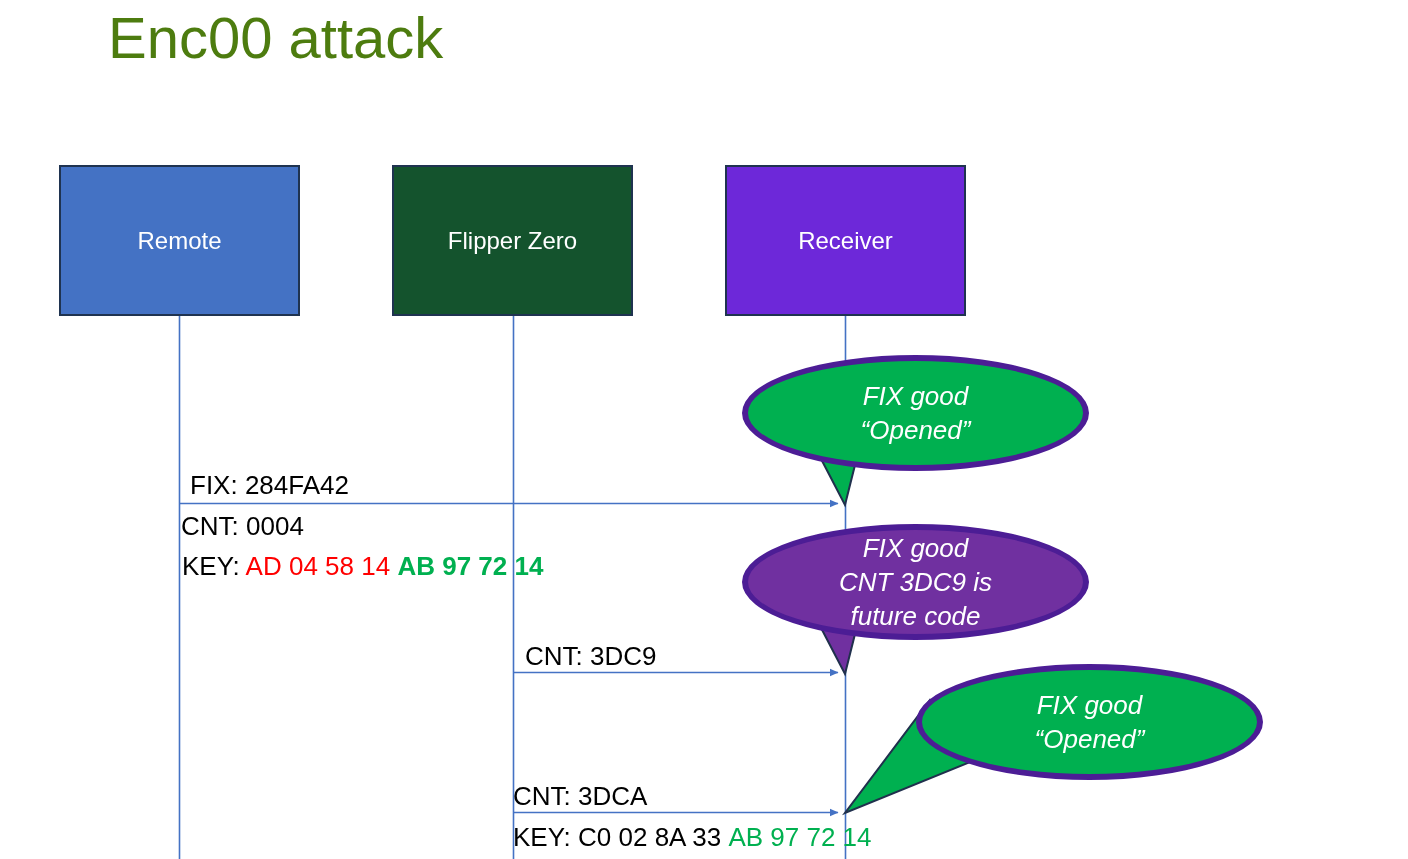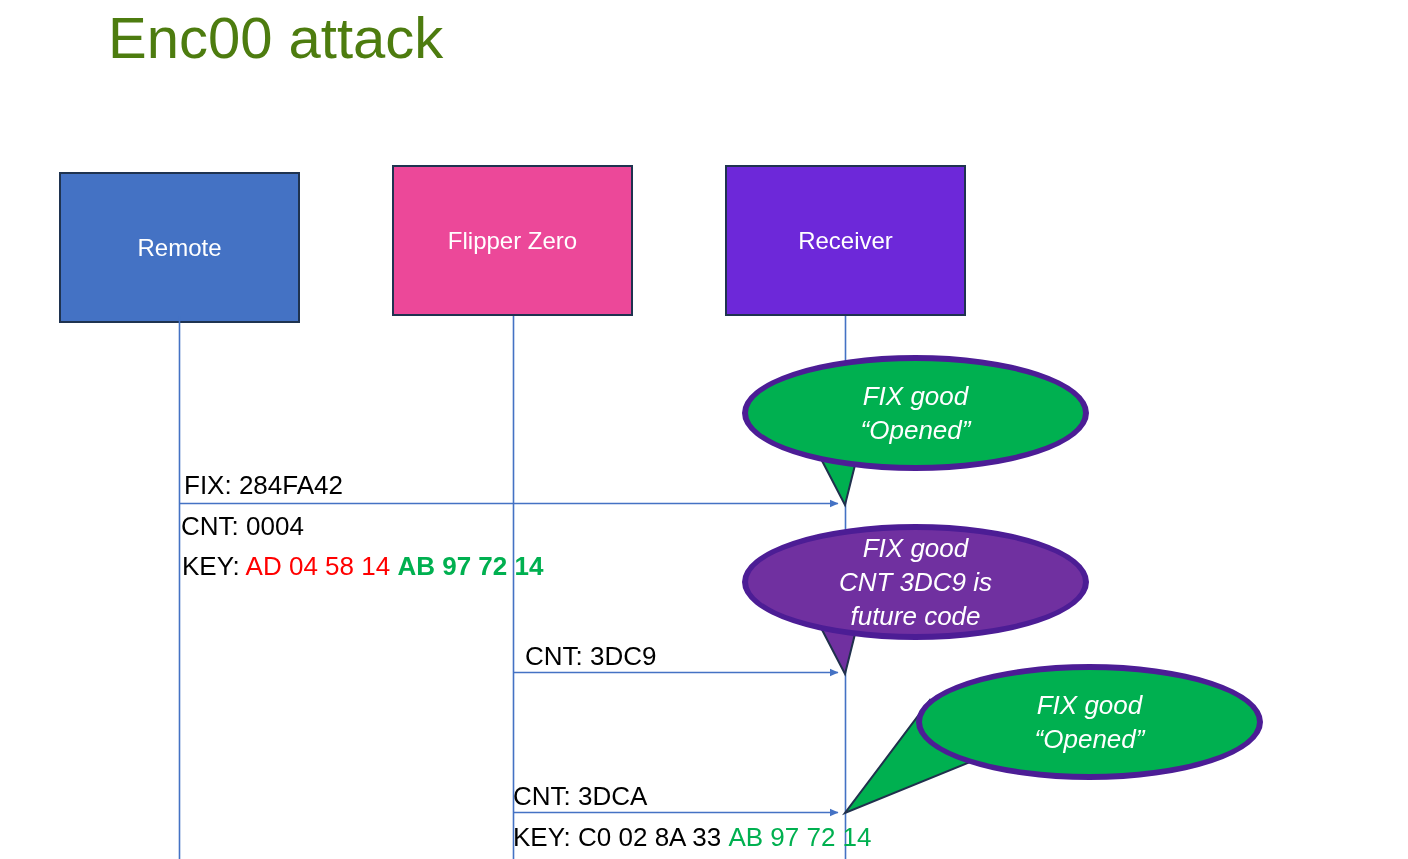--- a/index.html
+++ b/index.html
@@ -21,22 +21,22 @@
   }
 
   
   .actor-box{
     position:absolute;
     border:2px solid #1F3350;
     box-sizing:border-box;
     display:flex;align-items:center;justify-content:center;
     color:#ffffff;font-size:24px;font-weight:400;
   }
-  #actor-remote{left:59px;top:172px;width:241px;height:151px;background:#4472C4;}
-  #actor-flipper{left:392px;top:165px;width:241px;height:151px;background:#ec4899;}
+  #actor-remote{left:59px;top:165px;width:241px;height:151px;background:#4472C4;}
+  #actor-flipper{left:392px;top:165px;width:241px;height:151px;background:#14532d;}
   #actor-receiver{left:725px;top:165px;width:241px;height:151px;background:#6d28d9;}
 
   
   svg.layer{position:absolute;left:0;top:0;width:1408px;height:859px;overflow:visible;}
   svg.layer.below{z-index:1;}
 
   
   .msg{
     position:absolute;
     font-size:26px;line-height:34px;
@@ -94,21 +94,21 @@
   <div class="actor-box" id="actor-remote">
     <span>Remote</span>
   </div>
   <div class="actor-box" id="actor-flipper">
     <span>Flipper Zero</span>
   </div>
   <div class="actor-box" id="actor-receiver">
     <span>Receiver</span>
   </div>
 
-  <div class="msg" style="left:184px; top:468px;text-align:center;">
+  <div class="msg" style="left:190px; top:468px;text-align:center;">
     <span>FIX: 284FA42</span>
   </div>
   <div class="msg" style="left:181px; top:509px;">
     <span>CNT: </span><span>0004</span>
   </div>
   <div class="msg" style="left:182px; top:549px;">
     <span>KEY: </span><span class="hex-red-b">AD 04 58 14</span><span>&nbsp;</span><span class="hex-green-b">AB 97 72 14</span>
   </div>
 
   <div class="msg" style="left:525px; top:639px;">

